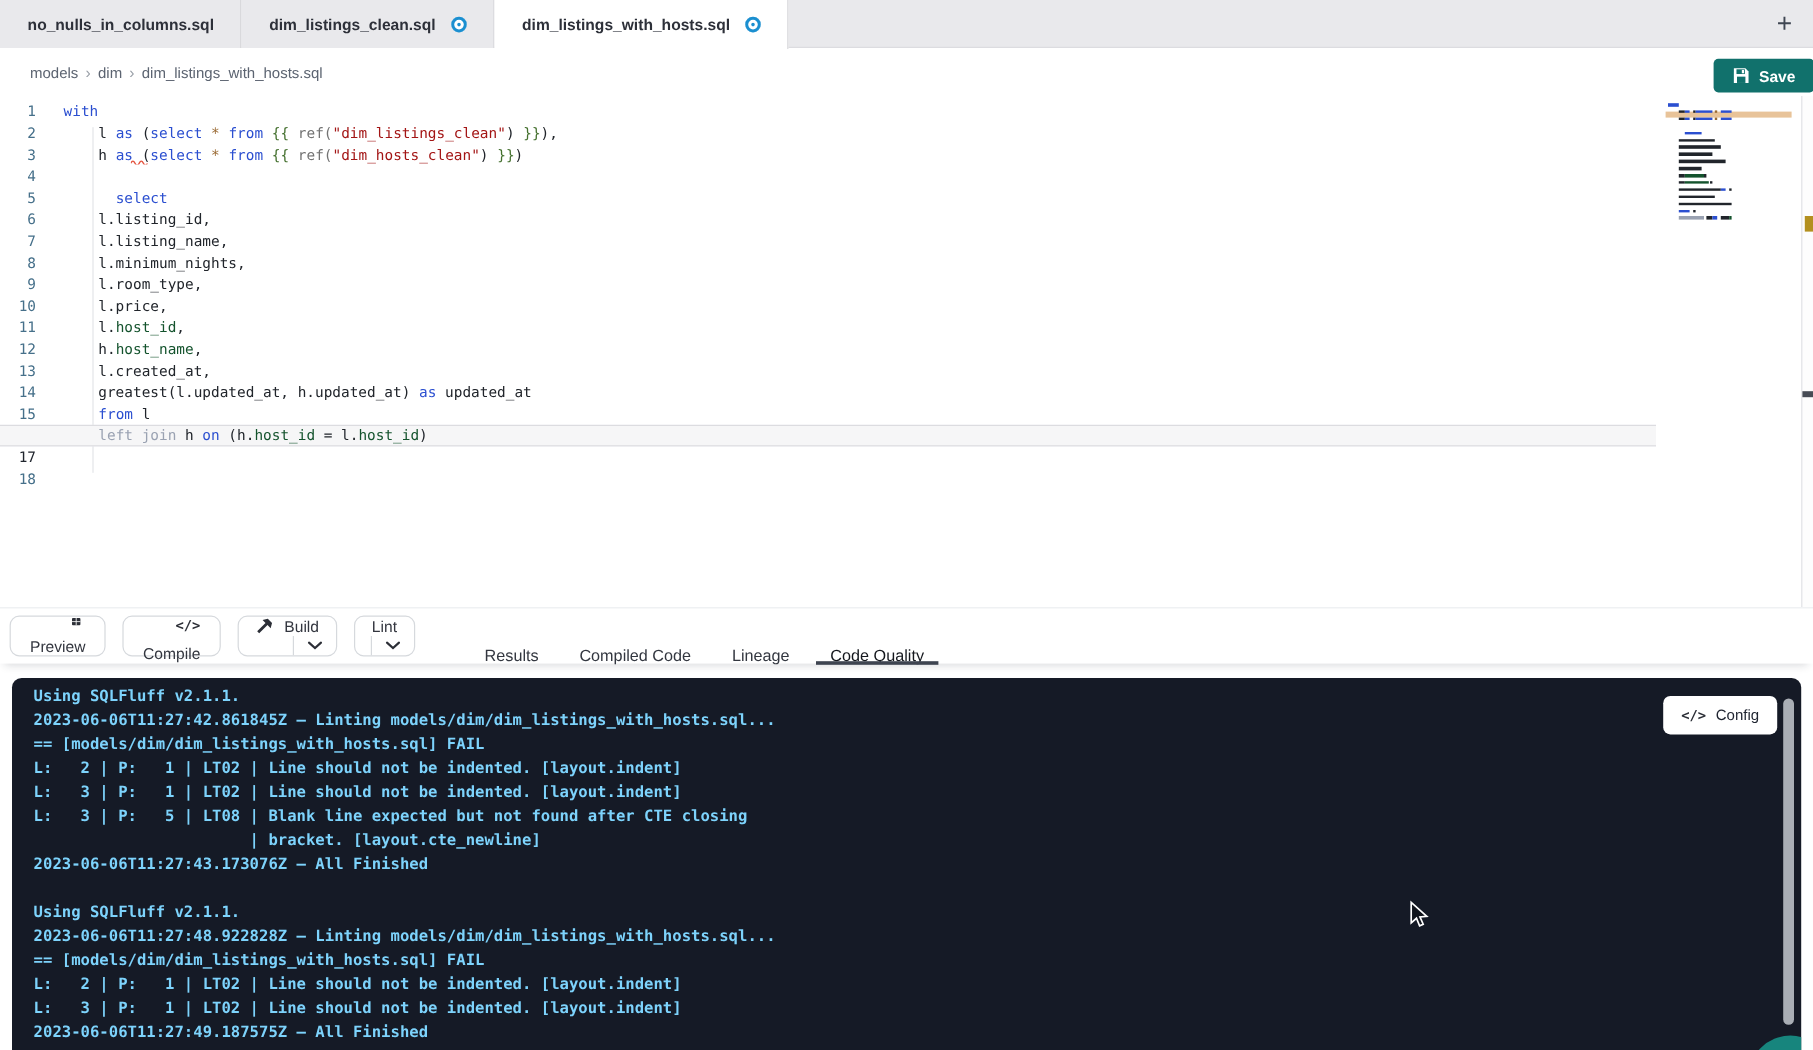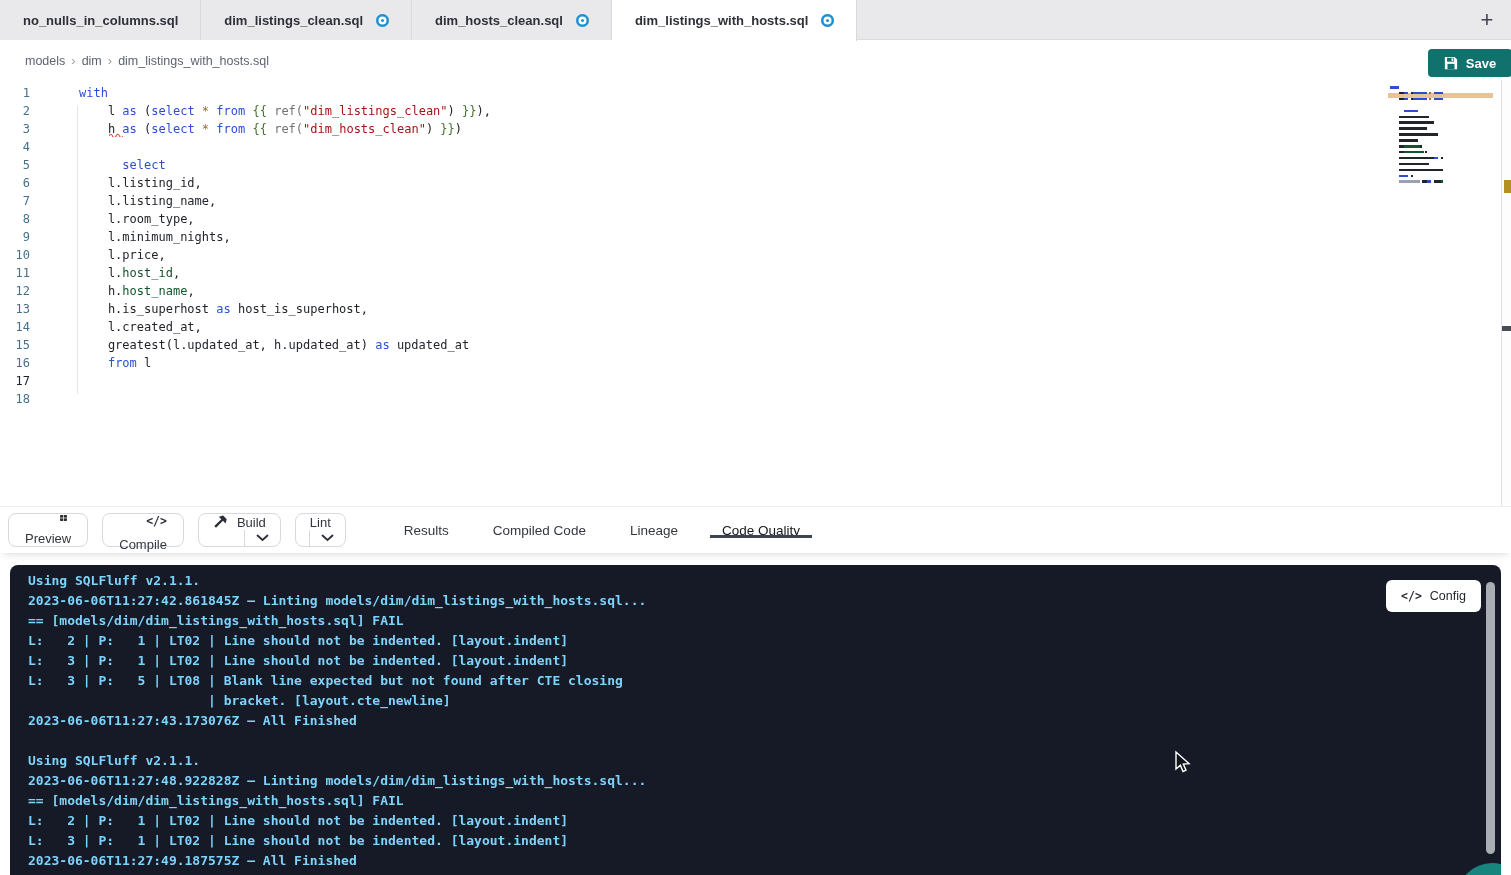--- a/index.html
+++ b/index.html
@@ -29,21 +29,21 @@
     justify-content:center; gap:8px; font-size:13px; font-weight:600; cursor:pointer;
     font-family:"Liberation Sans",sans-serif; }
 
   
   .editor { position:absolute; left:0; top:80px; width:1511px; height:426px; background:#fff;
     font-family:"DejaVu Sans Mono", monospace; font-size:12px; }
   .gutter { position:absolute; left:0; top:4px; width:36px; }
   .ln { height:18px; line-height:18px; text-align:right; padding-right:6px; color:#46708a; }
   .ln.active-ln { color:#20252d; }
   .code { position:absolute; left:0; top:4px; width:1380px; }
-  .cl { height:18px; line-height:18px; white-space:pre; padding-left:79px; }
+  .cl { height:18px; line-height:18px; white-space:pre; padding-left:53px; }
   .cl.active-line { background:#f6f6f7; border-top:1px solid #dcdce0; border-bottom:1px solid #dcdce0;
     height:18px; line-height:16px; }
   .tk-k{color:#2b4fd0} .tk-p{color:#21252b} .tk-s{color:#a31515} .tk-r{color:#737373}
   .tk-j{color:#44702e} .tk-o{color:#9a6a33} .tk-v{color:#14532d} .tk-g{color:#9aa2b2}
   .indent-guide { position:absolute; left:77px; top:26px; width:1px; height:288px; background:#e3e5e8; }
   .squiggle { position:absolute; left:109px; top:52px; }
   .minimap { position:absolute; left:1390px; top:6px; width:54px; height:120px; }
   .mm-seg { position:absolute; height:2.5px; }
   .mm-highlight { position:absolute; left:1388px; top:13px; width:105px; height:4.5px;
     background:#e7c094; opacity:.95; }
@@ -58,21 +58,21 @@
     box-shadow:0 5px 7px -4px rgba(30,35,48,.18); z-index:3; }
   .tbtn, .tbtn-group { display:flex; align-items:flex-end; height:34px; border:1px solid #d6d9dd;
     border-radius:8px; background:#fff; color:#33363f; font-size:13px; font-weight:500;
     font-family:"Liberation Sans",sans-serif; cursor:pointer;flex-direction:column; }
   .tbtn { padding:0 16px; gap:9px; margin-right:14px; }
   .tbtn-group { padding:0; margin-right:14px; }
   .tbtn-main { display:flex; align-items:center; gap:9px; padding:0 14px; height:100%; cursor:pointer; }
   .tbtn-caret { width:36px; height:100%; display:flex; align-items:center; justify-content:center;
     border-left:1px solid #d6d9dd; cursor:pointer; }
   .code-glyph { font-family:"DejaVu Sans Mono",monospace; font-size:11.5px; font-weight:700; color:#2c2f37; }
-  .panel-tabs { display:flex; align-items:center; height:47px; margin-left:32px; gap:20px; }
+  .panel-tabs { display:flex; align-items:flex-end; height:47px; margin-left:32px; gap:10px; }
   .ptab { display:flex; align-items:center; padding:0 12px; font-size:13.5px; color:#333740;
     position:relative; cursor:pointer; white-space:nowrap; }
   .ptab.active { color:#14171d; }
   .ptab.active::after { content:""; position:absolute; left:0; right:0; bottom:0; height:3px;
     background:#3e4450; }
 
   
   .terminal { position:absolute; left:10px; top:565px; width:1491px; height:310px;
     background:#151a26; border-radius:8px 8px 0 0; overflow:hidden; z-index:2; }
   .term-pre { position:absolute; left:18px; top:6px; color:#7dd3fc; font-family:"DejaVu Sans Mono",monospace;
@@ -92,24 +92,20 @@
 
 <div class="screen">
 
   <div class="tabbar">
     <div id="tabs-wrap" style="display:flex;">
         <div class="tab">
           <span>no_nulls_in_columns.sql</span>
         </div>
         <div class="tab">
           <span>dim_listings_clean.sql</span>
-          <span class="dot"></span>
-        </div>
-        <div class="tab">
-          <span>dim_hosts_clean.sql</span>
           <span class="dot"></span>
         </div>
         <div class="tab active">
           <span>dim_listings_with_hosts.sql</span>
           <span class="dot"></span>
         </div>
       </div>
     <div class="newtab">+</div>
   </div>
 
@@ -155,29 +151,29 @@
       </div>
     <div class="indent-guide"></div>
     <div class="code" id="codearea">
         <div class="cl"><span class="tk-k">with</span></div>
         <div class="cl"><span class="tk-p">    l </span><span class="tk-k">as</span><span class="tk-p"> (</span><span class="tk-k">select</span><span class="tk-p"> </span><span class="tk-o">*</span><span class="tk-p"> </span><span class="tk-k">from</span><span class="tk-p"> </span><span class="tk-j">{{</span><span class="tk-p"> </span><span class="tk-r">ref(</span><span class="tk-s">"dim_listings_clean"</span><span class="tk-p">) </span><span class="tk-j">}}</span><span class="tk-p">),</span></div>
         <div class="cl"><span class="tk-p">    h </span><span class="tk-k">as</span><span class="tk-p"> (</span><span class="tk-k">select</span><span class="tk-p"> </span><span class="tk-o">*</span><span class="tk-p"> </span><span class="tk-k">from</span><span class="tk-p"> </span><span class="tk-j">{{</span><span class="tk-p"> </span><span class="tk-r">ref(</span><span class="tk-s">"dim_hosts_clean"</span><span class="tk-p">) </span><span class="tk-j">}}</span><span class="tk-p">)</span></div>
         <div class="cl"></div>
         <div class="cl"><span class="tk-p">      </span><span class="tk-k">select</span></div>
         <div class="cl"><span class="tk-p">    l.listing_id,</span></div>
         <div class="cl"><span class="tk-p">    l.listing_name,</span></div>
+        <div class="cl"><span class="tk-p">    l.minimum_nights,</span></div>
         <div class="cl"><span class="tk-p">    l.room_type,</span></div>
-        <div class="cl"><span class="tk-p">    l.minimum_nights,</span></div>
         <div class="cl"><span class="tk-p">    l.price,</span></div>
         <div class="cl"><span class="tk-p">    l.</span><span class="tk-v">host_id</span><span class="tk-p">,</span></div>
         <div class="cl"><span class="tk-p">    h.</span><span class="tk-v">host_name</span><span class="tk-p">,</span></div>
-        <div class="cl"><span class="tk-p">    h.is_superhost </span><span class="tk-k">as</span><span class="tk-p"> host_is_superhost,</span></div>
         <div class="cl"><span class="tk-p">    l.created_at,</span></div>
         <div class="cl"><span class="tk-p">    greatest(l.updated_at, h.updated_at) </span><span class="tk-k">as</span><span class="tk-p"> updated_at</span></div>
         <div class="cl"><span class="tk-p">    </span><span class="tk-k">from</span><span class="tk-p"> l</span></div>
+        <div class="cl active-line"><span class="tk-p">    </span><span class="tk-g">left join</span><span class="tk-p"> h </span><span class="tk-k">on</span><span class="tk-p"> (h.</span><span class="tk-v">host_id</span><span class="tk-p"> = l.</span><span class="tk-v">host_id</span><span class="tk-p">)</span></div>
         <div class="cl"></div>
       </div>
     <svg class="squiggle" width="14" height="5">
       <path d="M0 4 q1.75 -3.5 3.5 0 t3.5 0 t3.5 0 t3.5 0" stroke="#e4533f" stroke-width="1.2" fill="none"></path>
     </svg>
     <div class="mm-highlight"></div>
     <div class="minimap" id="minimap">
         <div class="mm-seg tk-k" style="left: 0px; top: 0px; width: 9.2px; background: currentcolor;"></div>
         <div class="mm-seg tk-p" style="left: 9.2px; top: 5.9px; width: 4.6px; background: currentcolor;"></div>
         <div class="mm-seg tk-k" style="left: 13.8px; top: 5.9px; width: 4.6px; background: currentcolor;"></div>

